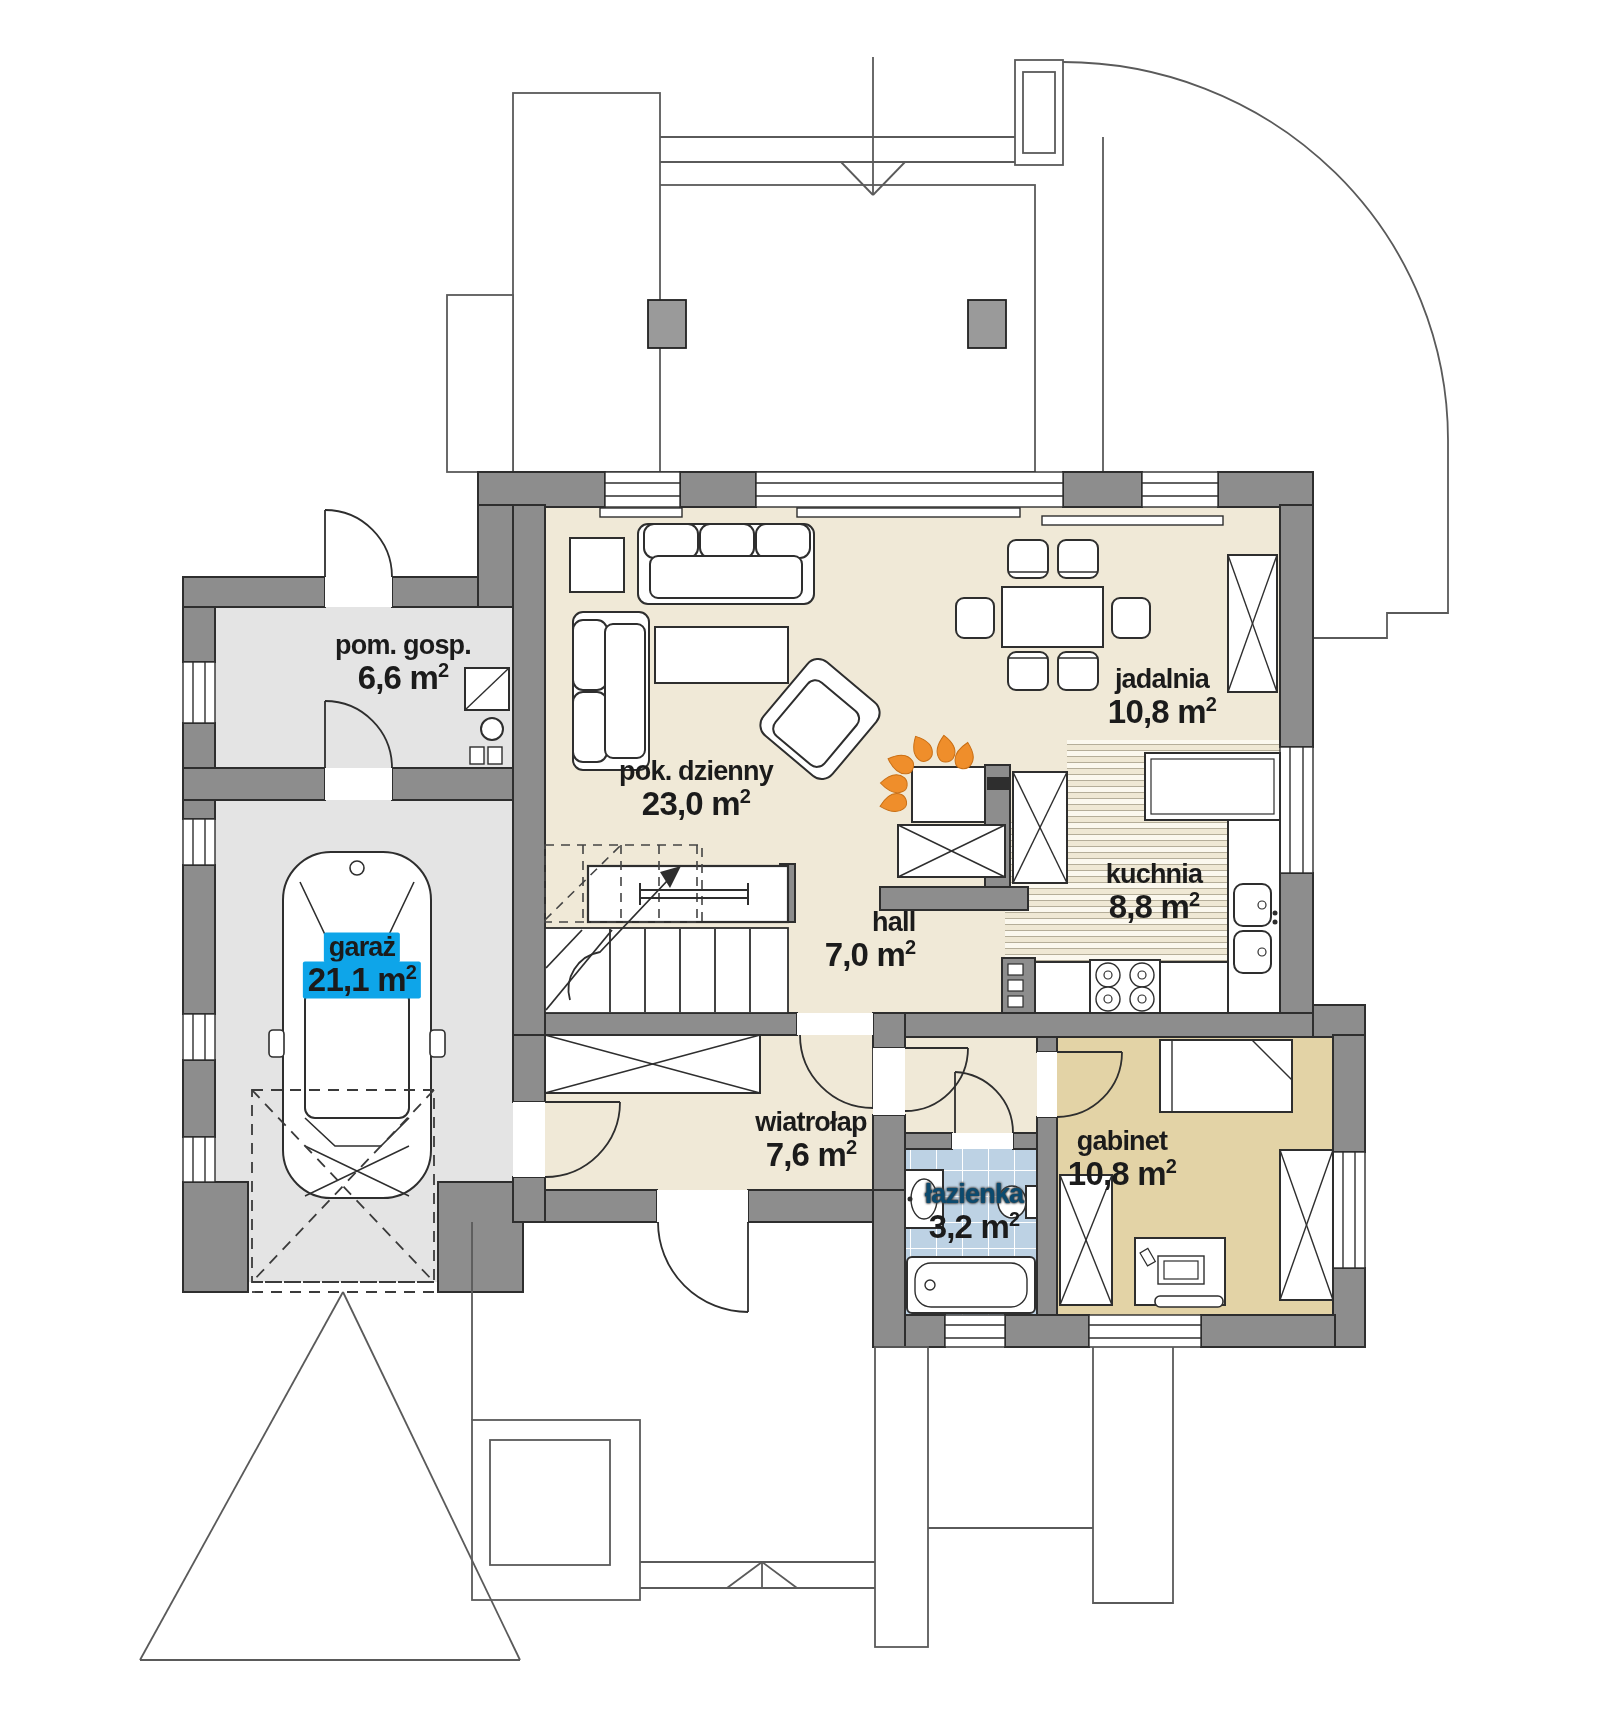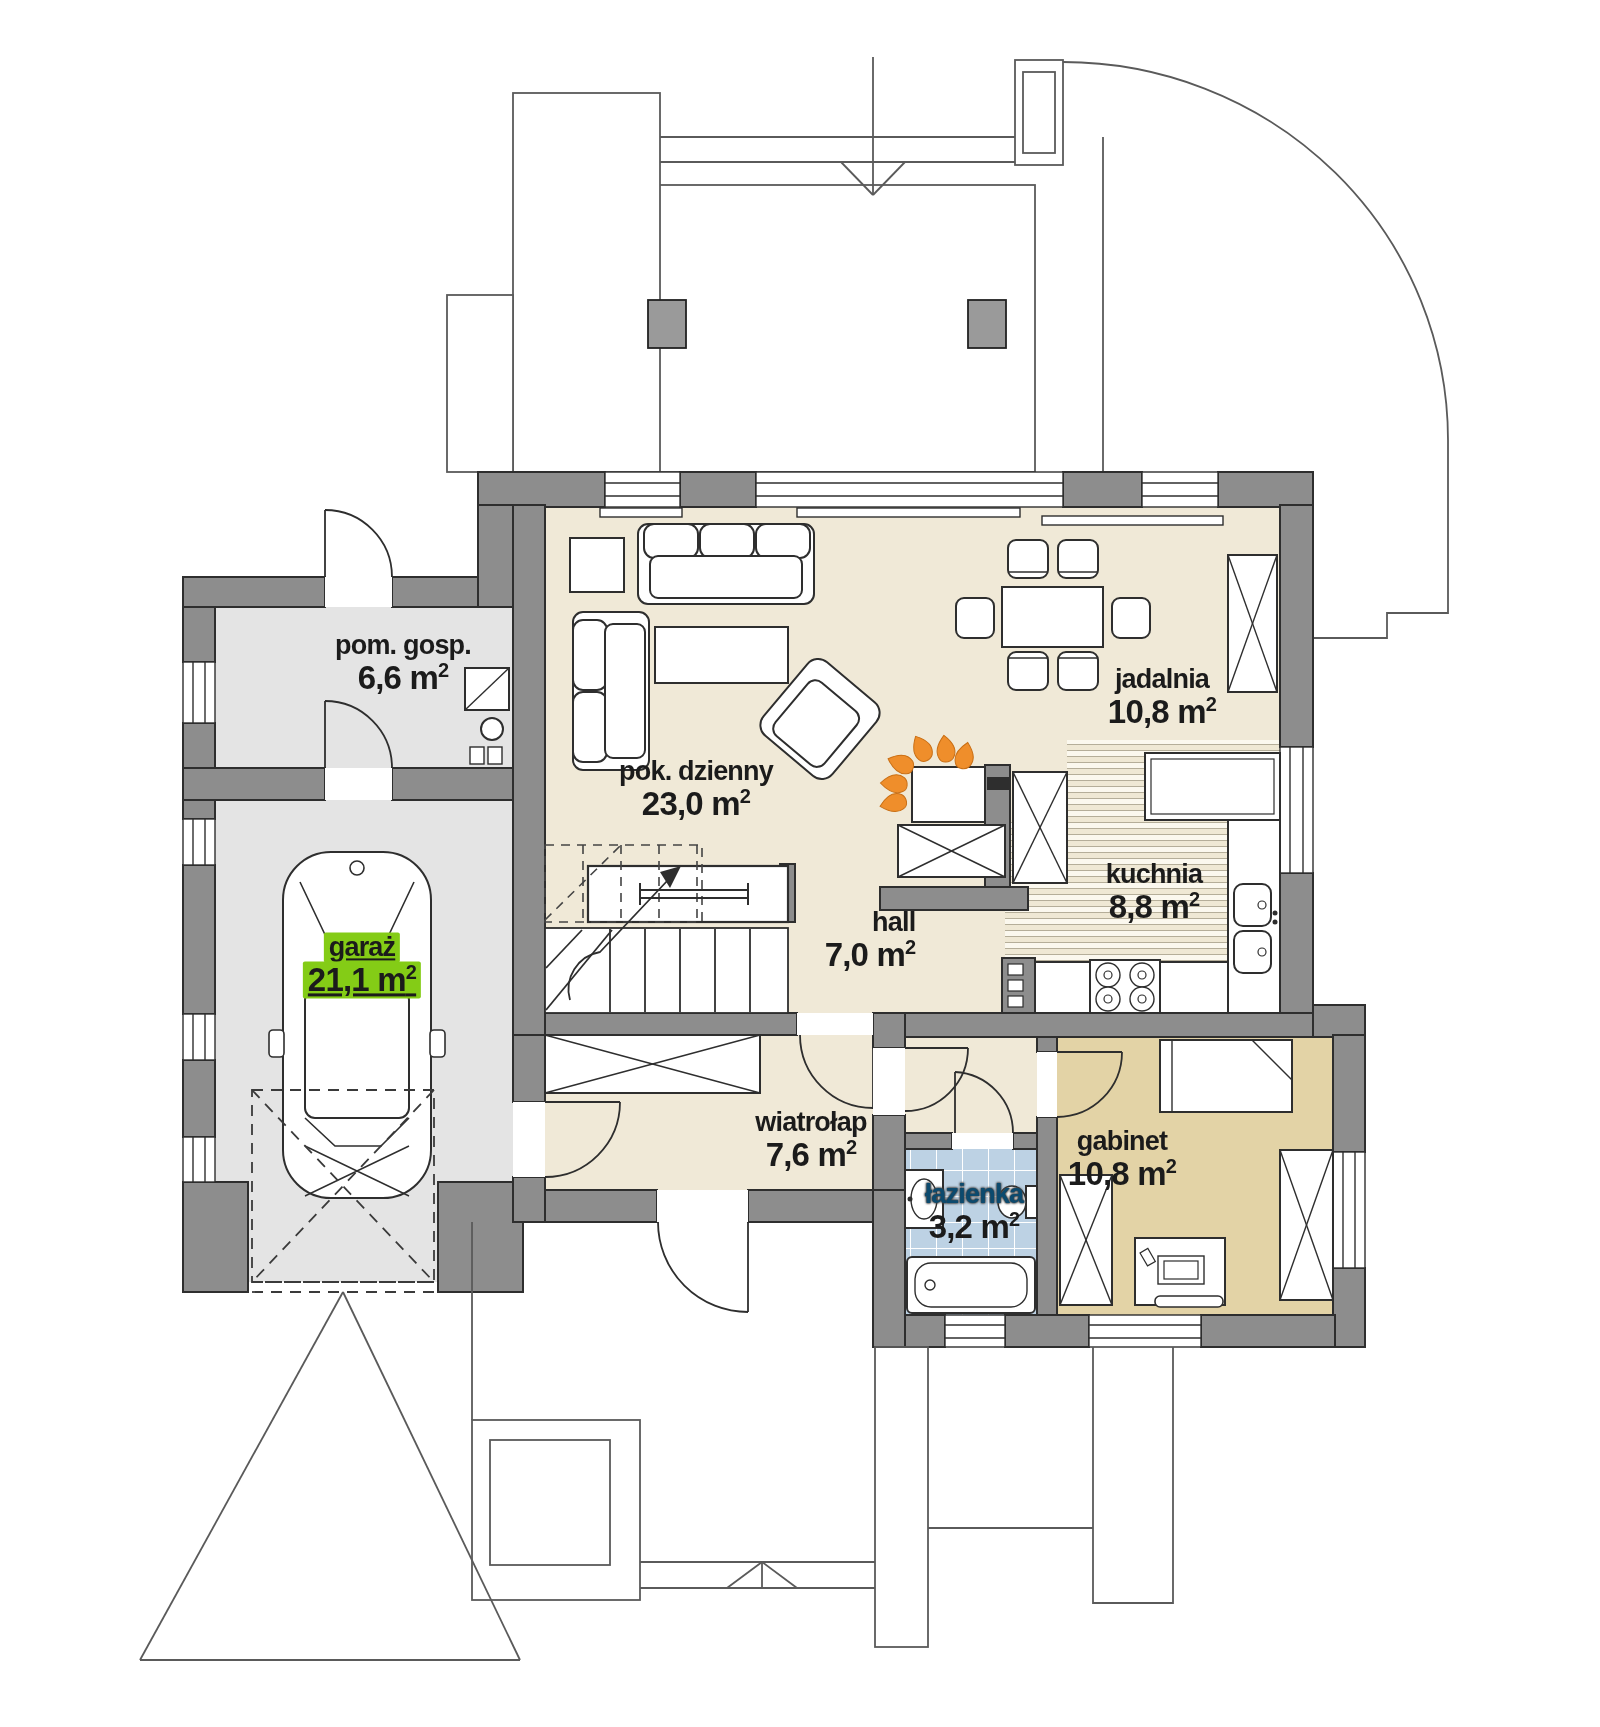--- a/index.html
+++ b/index.html
@@ -4,21 +4,21 @@
 <style>
   html,body{margin:0;padding:0;background:#fff;}
   .plan{position:relative;width:1600px;height:1727px;background:#fff;
         font-family:"Liberation Sans",sans-serif;overflow:hidden;}
   .plan svg{position:absolute;left:0;top:0;}
   .room-label{position:absolute;transform:translate(-50%,-50%);
         text-align:center;color:#1b1b1b;line-height:1.12;white-space:nowrap;}
   .rname{font-size:27px;font-weight:600;letter-spacing:-0.8px;}
   .rarea{font-size:33px;font-weight:800;letter-spacing:-0.8px;}
   .rarea sup{font-size:20px;font-weight:800;vertical-align:super;line-height:0;}
-  .chip{background:#84cc16;padding:0 5px;border-radius:2px;text-decoration:underline;}
+  .chip{background:#0ea5e9;padding:0 5px;border-radius:2px;}
   .light .rname{color:#0c4a6e;text-shadow:0 0 2px #444,0 0 2px #444,0 0 3px #444;}
 </style>
 </head>
 <body>
 
 <div class="plan">
 <svg width="1600" height="1727" viewBox="0 0 1600 1727">
   <defs>
     <pattern id="stripes" width="10" height="12" patternUnits="userSpaceOnUse">
       <rect width="10" height="12" fill="#fbf8ee"></rect>

